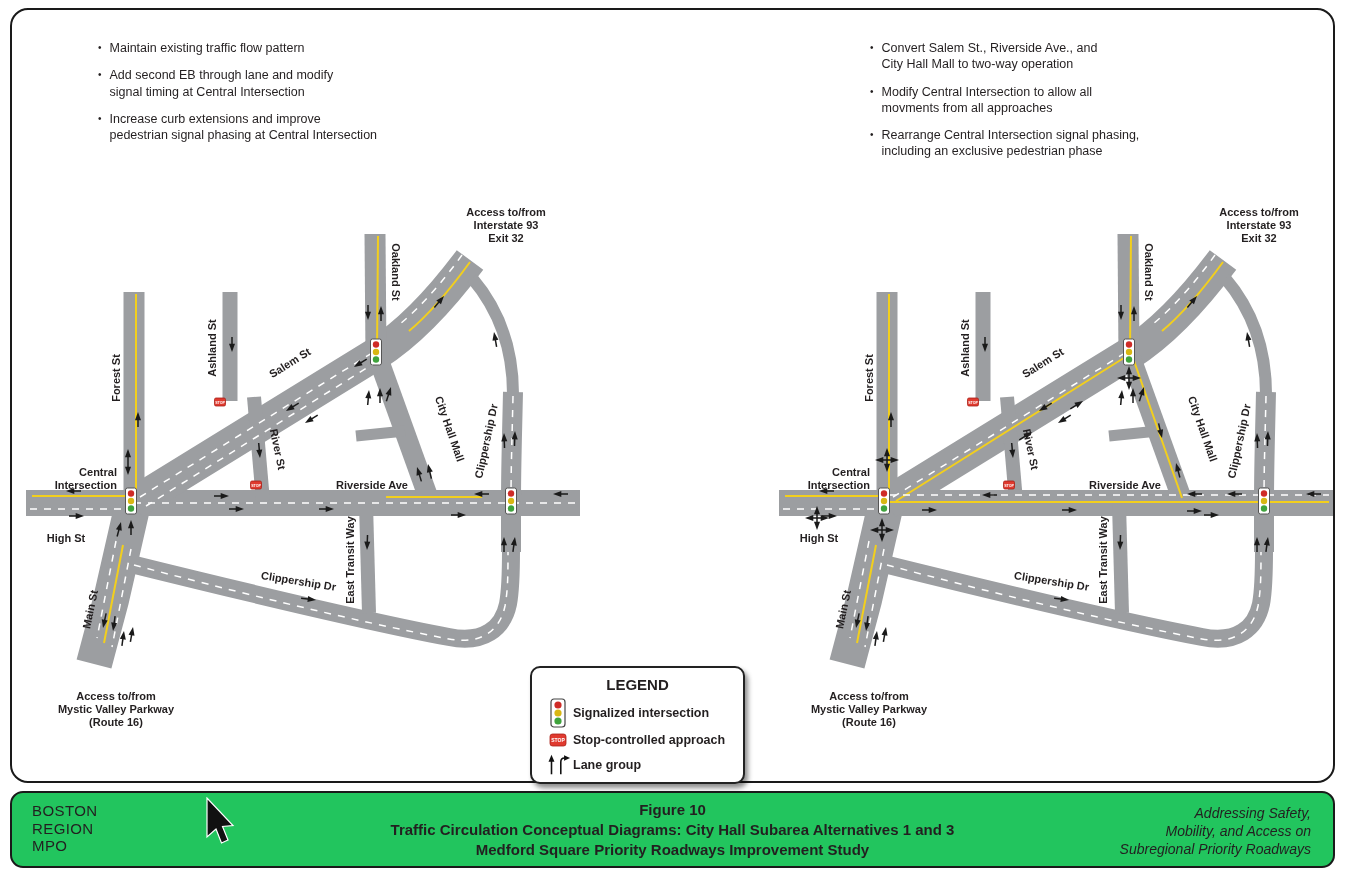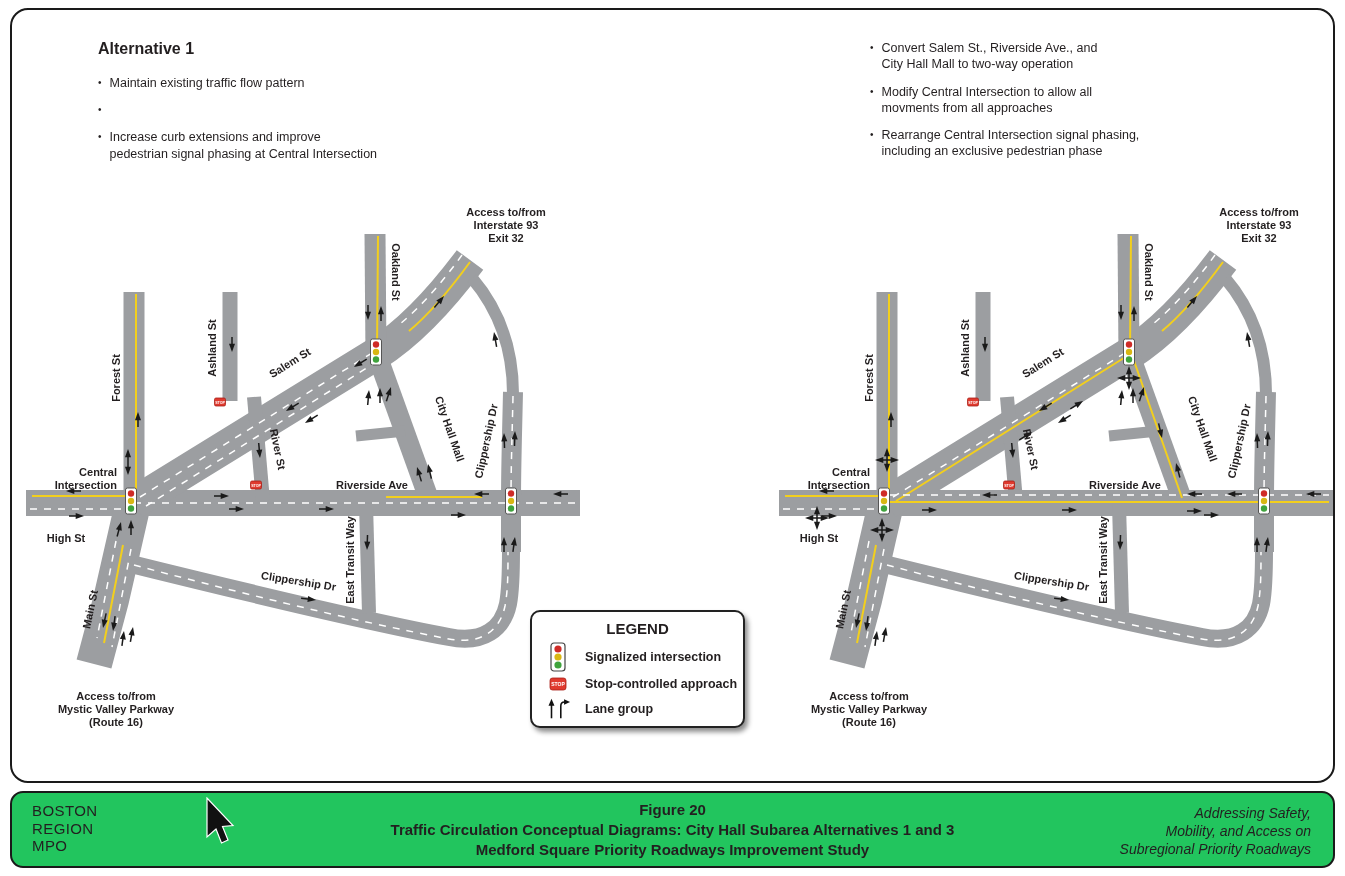--- a/index.html
+++ b/index.html
@@ -15,46 +15,47 @@
   .bullets .dot{font-size:10px;line-height:1.6;}
   .pre{white-space:pre-line;}
   .map-svg{position:absolute;top:190px;width:560px;height:578px;}
   #map1{left:12px;} #map2{left:765px;}
   .road{stroke:#9c9ea1;fill:none;}
   .yline{stroke:#f2cf1d;stroke-width:2;fill:none;}
   .wline{stroke:#ffffff;stroke-width:1.5;fill:none;stroke-dasharray:7 7;}
   .sig-red{fill:#cf2b27;} .sig-yel{fill:#d9b713;} .sig-grn{fill:#3fa33c;}
   .stop-red{fill:#e03a2f;stroke:#a81f17;stroke-width:0.8;}
   .maplabel{font-size:11px;font-weight:bold;fill:#231f20;}
-  .legend{position:absolute;left:518px;top:600px;width:211px;height:114px;border:2px solid #222;border-radius:10px;background:#fff;box-shadow:3px 4px 5px rgba(0,0,0,.45);}
+  .legend{position:absolute;left:518px;top:656px;width:211px;height:114px;border:2px solid #222;border-radius:10px;background:#fff;box-shadow:3px 4px 5px rgba(0,0,0,.45);}
   .legend-title{text-align:center;font-weight:bold;font-size:15px;margin-top:8px;}
-  .legend-row{display:flex;align-items:center;gap:14px;margin:5px 0 0 13px;text-align:center;}
+  .legend-row{display:flex;align-items:center;gap:2px;margin:5px 0 0 13px;text-align:center;}
   .legend-row .lab{font-weight:bold;font-size:12.5px;}
   .icon-cell{width:26px;display:flex;justify-content:center;align-items:center;}
   .logo{position:absolute;left:20px;top:9px;font-size:15px;line-height:1.18;white-space:pre-line;letter-spacing:.4px;}
   .cursor{position:absolute;left:193px;top:4px;}
   .fig-block{position:absolute;left:0;right:0;top:7px;text-align:center;font-weight:bold;font-size:15px;line-height:1.32;}
   .tagline{position:absolute;right:22px;top:11px;font-style:italic;font-size:14px;text-align:right;white-space:pre-line;line-height:1.3;}
 </style>
 </head>
 <body>
 
 <div class="canvas">
 
   <div class="main-frame">
 
     <div class="alt-panel" id="alt1">
-      <h2 class="alt-title">Alternative 1</h2>
       <ul class="bullets">
           <li>
             <span class="dot">•</span>
             <span class="pre">Maintain existing traffic flow pattern</span>
           </li>
           <li>
             <span class="dot">•</span>
+            <span class="pre">Add second EB through lane and modify
+signal timing at Central Intersection</span>
           </li>
           <li>
             <span class="dot">•</span>
             <span class="pre">Increase curb extensions and improve
 pedestrian signal phasing at Central Intersection</span>
           </li>
         </ul>
     </div>
 
     <div class="alt-panel" id="alt2">
@@ -440,21 +441,21 @@
   <div class="footer-frame">
     <div class="logo pre">BOSTON
 REGION
 MPO</div>
     <span class="cursor">
       <svg width="36" height="50" viewBox="0 0 36 50">
         <polygon points="2,1 2,40 11,32 16.5,46 23,43 17.5,29.5 28,28.5" fill="#111" stroke="#fff" stroke-width="1.2"></polygon>
       </svg>
     </span>
     <div class="fig-block">
-      <div>Figure 20</div>
+      <div>Figure 10</div>
       <div>Traffic Circulation Conceptual Diagrams: City Hall Subarea Alternatives 1 and 3</div>
       <div>Medford Square Priority Roadways Improvement Study</div>
     </div>
     <div class="tagline">Addressing Safety,
 Mobility, and Access on
 Subregional Priority Roadways</div>
   </div>
 
 </div>
 

